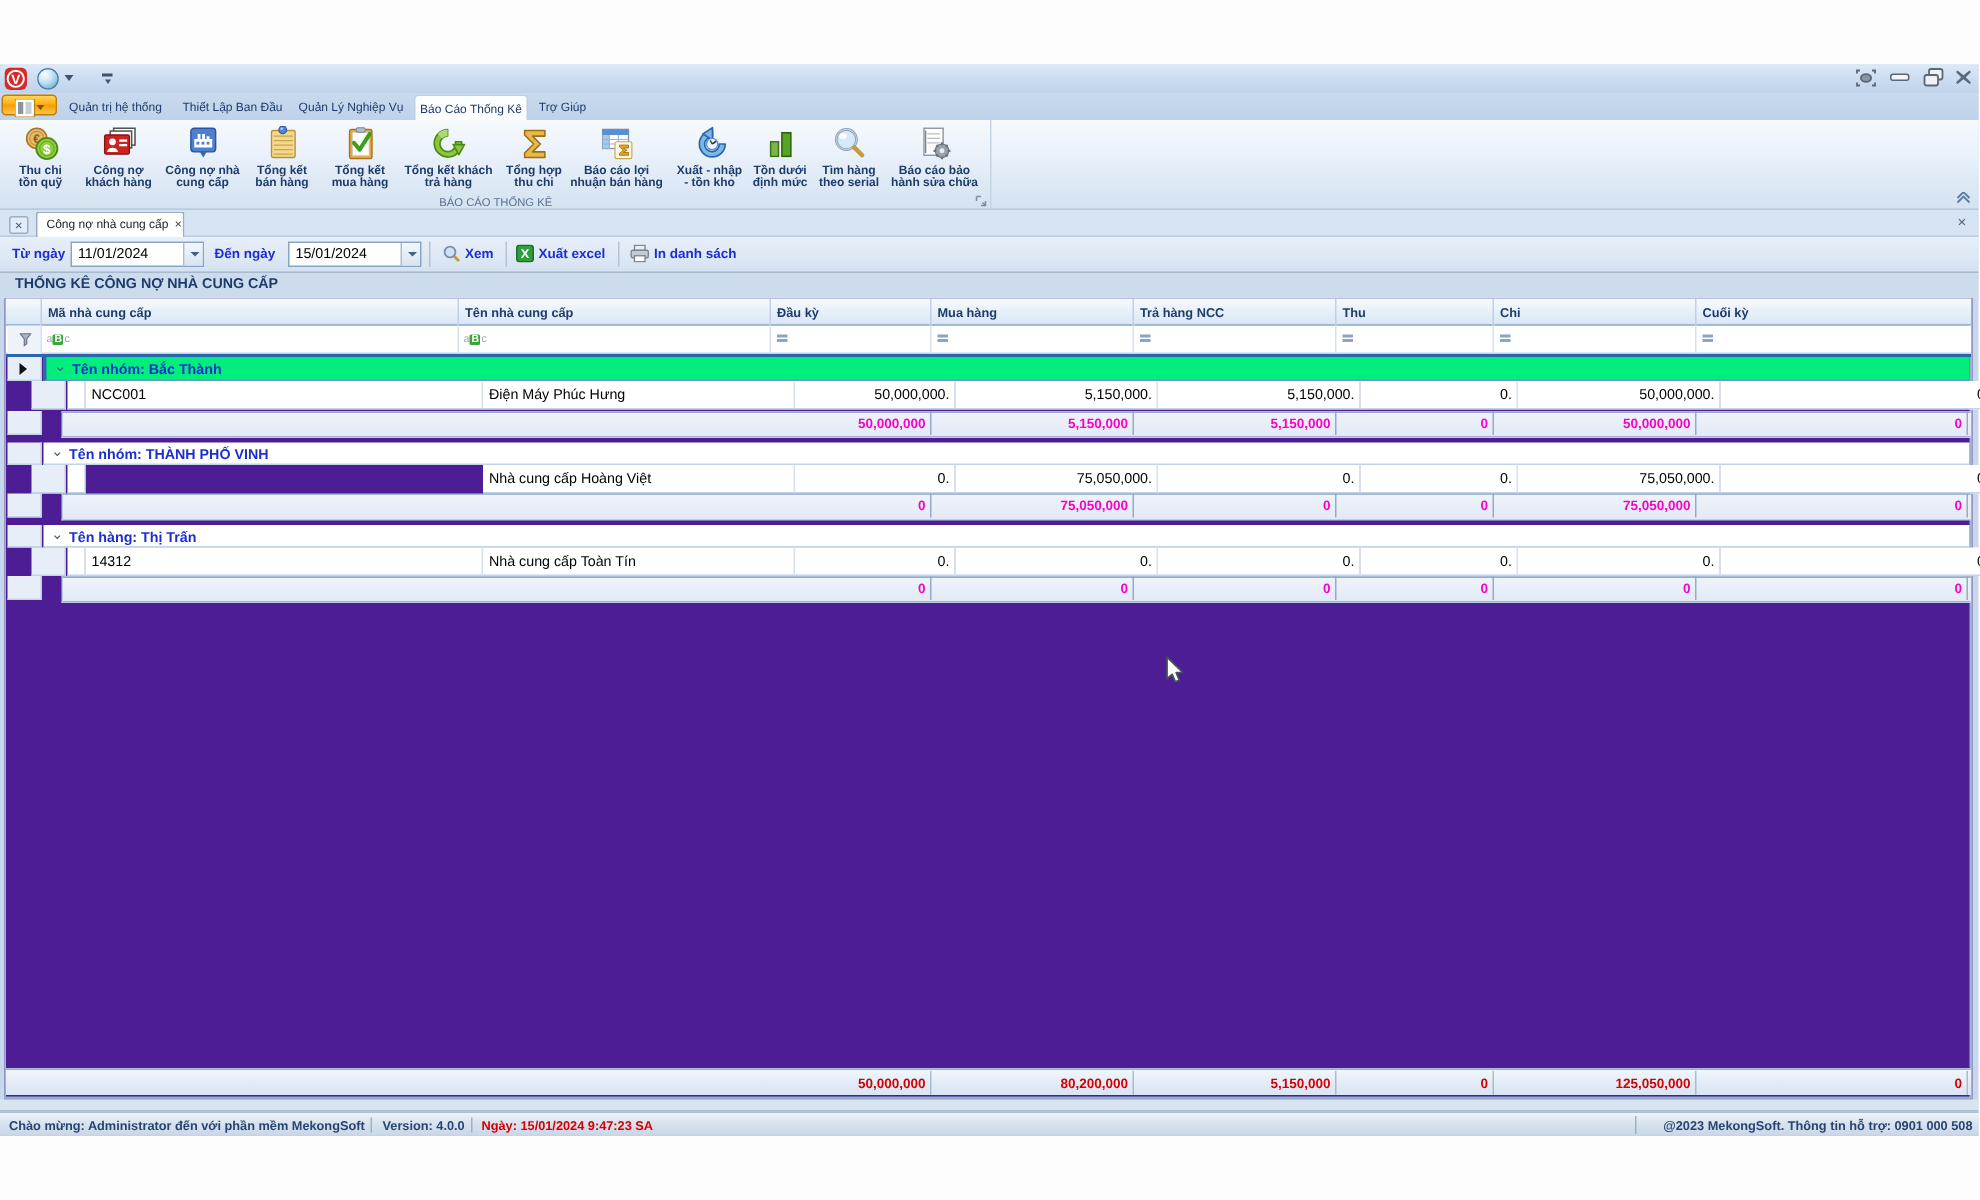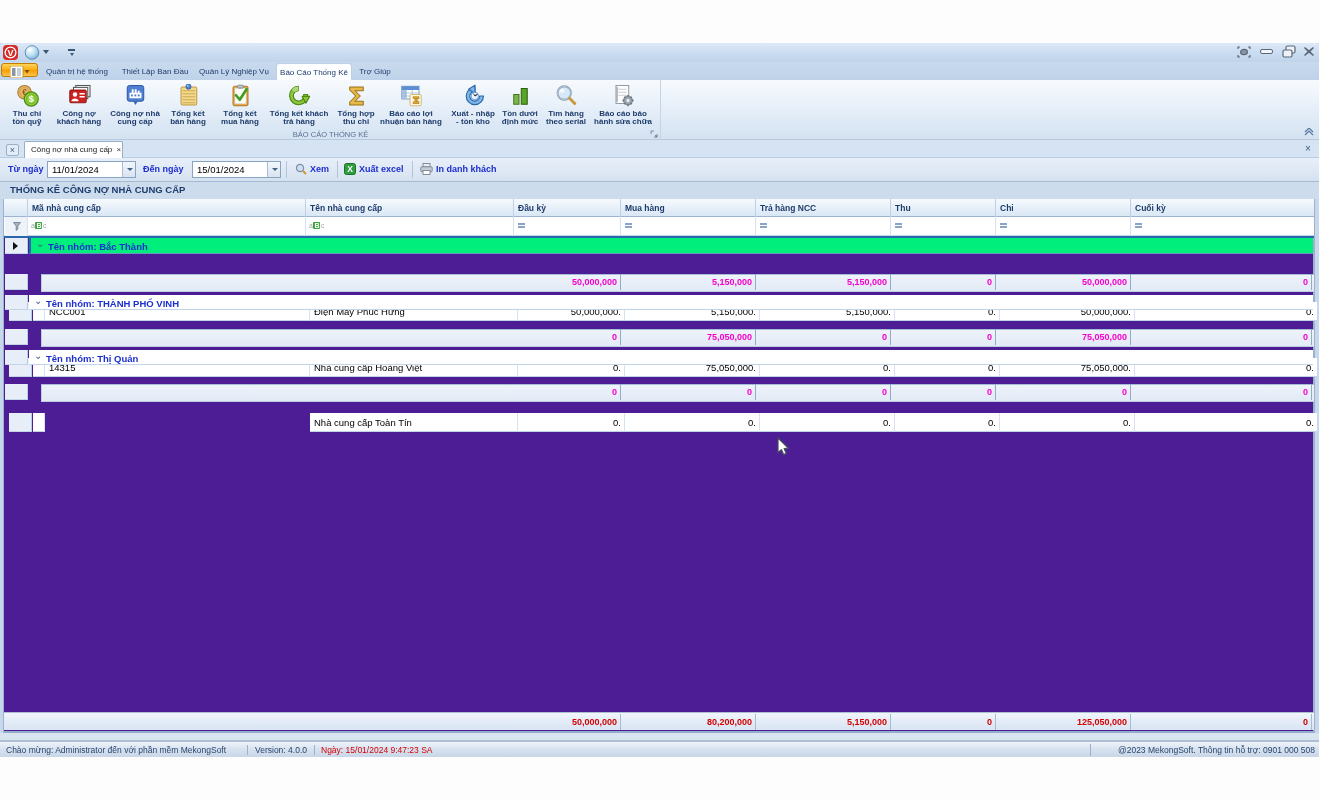--- a/index.html
+++ b/index.html
@@ -47,35 +47,35 @@
     background:#cddced; }
   #caption span { position:absolute; left:10px; top:2px; font-size:9.5px;
     font-weight:bold; color:#1e3c6b;text-align:right; }
   
   #gridpanel { position:absolute; left:3px; top:156px; width:1312px; height:534px;
     background:#4c1d95; border-left:1px solid #9db3cd; border-right:2px solid #9db3cd; border-bottom:2px solid #96aecb; }
   
   #statusbar { position:absolute; left:0; top:698px; width:1319px; height:16px;
     background:linear-gradient(180deg,#eef3fa 0%,#d8e3f0 45%,#c8d6e7 100%);
     border-top:1px solid #aebfd2; }
-  .navybold { font-weight:normal; color:#28456e; font-size:8.5px; white-space:nowrap; }
+  .navybold { font-weight:bold; color:#28456e; font-size:8.5px; white-space:nowrap; }
   
   .hcell { position:absolute; top:0; height:18px; border-right:1px solid #bdd0e5;
     font-size:8.5px; font-weight:bold; color:#1e3c6b; padding:3.5px 0 0 4px; }
   .fcell { position:absolute; top:0; height:19px; border-right:1px solid #d6e2f0; }
   .abc { position:absolute; left:3px; top:4px; font-size:8px; color:#9aa2ac; font-style:normal; }
   .abc i { font-style:normal; font-size:7px; }
   .abc b { display:inline-block; background:#3da43d; color:#fff; font-size:7px;
     padding:0 1px; border-radius:1px; margin:0 0.5px; }
   .eq { position:absolute; left:4px; top:6px; width:7px; height:5px;
     border-top:2px solid #8aa3c8; border-bottom:2px solid #8aa3c8; }
   .grptxt { font-size:9.5px; font-weight:bold; color:#1b2fd0; border-bottom:1px solid #c2d4e8; }
   .garr { position:absolute; left:5px; top:0px; font-size:10px; color:#44617f; font-weight:normal; }
   .gtx { position:absolute; left:17px; top:2.5px; }
-  .drow { position:absolute; left:4px; width:1062px; height:20px;margin-top:48px; }
+  .drow { position:absolute; left:16px; width:1062px; height:20px; }
   .ind { position:absolute; left:1px; top:0; width:23px; height:19px; background:#e7eef7;
     border-right:1px solid #b9cde4; border-bottom:1px solid #c2d4e8; }
   .ind2 { position:absolute; left:1px; top:0; width:23px; height:16px; background:#e7eef7;
     border-right:1px solid #b9cde4; border-bottom:1px solid #c2d4e8; }
   .dcell { position:absolute; top:0; height:19px; background:#fff; font-size:9.5px; color:#000;
     border-right:1px solid #d6e2f0; border-bottom:1px solid #c2d4e8; padding-top:3.5px; }
   .num { text-align:right; padding-right:3px; }
   .srow { position:absolute; left:0; width:1310px; height:16px; }
   .srow::before { content:""; position:absolute; left:37px; top:0; width:1272px; height:16px;
     background:linear-gradient(180deg,#eef3fa 0%,#e2eaf6 100%);
@@ -319,21 +319,21 @@
       <rect x="0.5" y="0.5" width="11" height="11" rx="2" fill="#2e9e3f" stroke="#1c7029" stroke-width="1"></rect>
       <text x="6" y="9" font-size="8.5" font-weight="bold" fill="#fff" text-anchor="middle">X</text>
     </svg>
     <span class="abs bluebold" style="left:359px;top:6px">Xuất excel</span>
     <div class="abs" style="left:412px;top:3px;width:1px;height:17px;background:#b4c4d6"></div>
     <svg class="abs" style="left:420px;top:5px" width="13" height="12" viewBox="0 0 13 12">
       <rect x="3" y="0.5" width="7" height="3.5" fill="#e8edf2" stroke="#7a8590" stroke-width="0.9"></rect>
       <rect x="0.8" y="3.8" width="11.4" height="5" rx="1" fill="#c3ccd6" stroke="#7a8590" stroke-width="0.9"></rect>
       <rect x="3" y="7.5" width="7" height="4" fill="#fff" stroke="#7a8590" stroke-width="0.9"></rect>
     </svg>
-    <span class="abs bluebold" style="left:436px;top:6px">In danh khách</span>
+    <span class="abs bluebold" style="left:436px;top:6px">In danh sách</span>
   </div>
   <div id="caption">
       <span>THỐNG KÊ CÔNG NỢ NHÀ CUNG CẤP</span>
     </div>
   <div id="gridpanel">
 
     <div class="abs" style="left:0;top:0;width:1310px;height:18px;background:linear-gradient(180deg,#f6fafd 0%,#e9f1fa 45%,#d9e7f5 100%);border-bottom:1px solid #9db5d1">
       <div class="hcell" style="left:1px;width:23px"></div>
       <div class="hcell" style="left:24px;width:278px">Mã nhà cung cấp</div>
       <div class="hcell" style="left:302px;width:208px">Tên nhà cung cấp</div>
@@ -412,21 +412,20 @@
 
     <div class="abs" style="left:1px;top:96px;width:23px;height:15px;background:#e7eef7;border-right:1px solid #b9cde4;border-bottom:1px solid #c2d4e8"></div>
     <div class="abs grptxt" style="left:25px;top:96px;width:1284px;height:15px;background:#fff">
       <span class="garr">⌄</span>
         <span class="gtx">Tên nhóm: THÀNH PHỐ VINH</span>
     </div>
 
     <div class="drow" style="top:111px">
       <div class="ind"></div>
       <div class="dcell" style="left:25px;width:12px"></div>
-      <div class="dcell" style="left:37px;width:265px;padding-left:4px">14315</div>
       <div class="dcell" style="left:302px;width:208px;padding-left:4px">Nhà cung cấp Hoàng Việt</div>
       <div class="dcell num" style="left:510px;width:107px">0.</div>
       <div class="dcell num" style="left:617px;width:135px">75,050,000.</div>
       <div class="dcell num" style="left:752px;width:135px">0.</div>
       <div class="dcell num" style="left:887px;width:105px">0.</div>
       <div class="dcell num" style="left:992px;width:135px">75,050,000.</div>
       <div class="dcell num" style="left:1127px;width:182px;border-right:none">0.</div>
     </div>
 
     <div class="srow" style="top:130px">
@@ -435,26 +434,27 @@
       <div class="scell" style="left:617px;width:135px">75,050,000</div>
       <div class="scell" style="left:752px;width:135px">0</div>
       <div class="scell" style="left:887px;width:105px">0</div>
       <div class="scell" style="left:992px;width:135px">75,050,000</div>
       <div class="scell" style="left:1127px;width:181px">0</div>
     </div>
 
     <div class="abs" style="left:1px;top:151px;width:23px;height:15px;background:#e7eef7;border-right:1px solid #b9cde4;border-bottom:1px solid #c2d4e8"></div>
     <div class="abs grptxt" style="left:25px;top:151px;width:1284px;height:15px;background:#fff">
       <span class="garr">⌄</span>
-        <span class="gtx">Tên nhóm: Thị Quản</span>
+        <span class="gtx">Tên hàng: Thị Trấn</span>
     </div>
 
     <div class="drow" style="top:166px">
       <div class="ind"></div>
       <div class="dcell" style="left:25px;width:12px"></div>
+      <div class="dcell" style="left:37px;width:265px;padding-left:4px">14312</div>
       <div class="dcell" style="left:302px;width:208px;padding-left:4px">Nhà cung cấp Toàn Tín</div>
       <div class="dcell num" style="left:510px;width:107px">0.</div>
       <div class="dcell num" style="left:617px;width:135px">0.</div>
       <div class="dcell num" style="left:752px;width:135px">0.</div>
       <div class="dcell num" style="left:887px;width:105px">0.</div>
       <div class="dcell num" style="left:992px;width:135px">0.</div>
       <div class="dcell num" style="left:1127px;width:182px;border-right:none">0.</div>
     </div>
 
     <div class="srow" style="top:185px">

